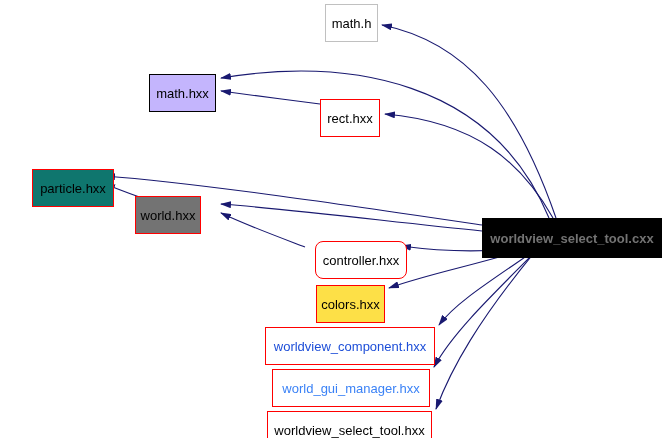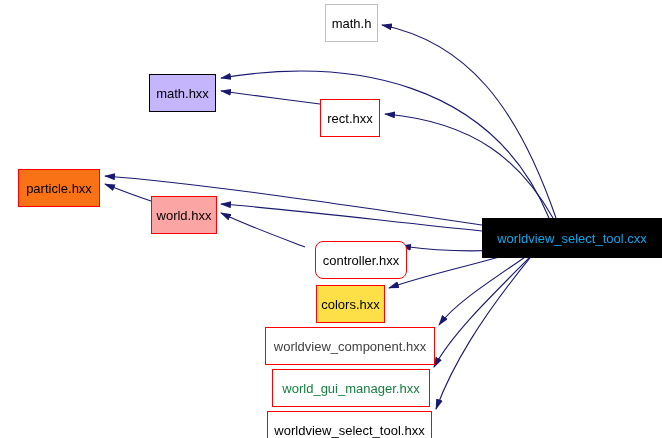--- a/index.html
+++ b/index.html
@@ -65,22 +65,22 @@
         <path d="M543,242 C477,321 451,369 436,409" class="edge" stroke="#191970" marker-end="url(#arrow)"></path>
         <path d="M320,104 C288,100 250,95 221,91" class="edge" stroke="#191970" marker-end="url(#arrow)"></path>
         <path d="M151,201 C136,196 120,190 105,184" class="edge" stroke="#191970" marker-end="url(#arrow)"></path>
         <path d="M305,247 C276,236 246,225 221,213" class="edge" stroke="#191970" marker-end="url(#arrow)"></path>
       </g>
   </svg>
   <div>
       <div class="node" style="left: 325px; top: 4px; width: 53px; height: 22px; border-color: rgb(192, 192, 192); background: rgb(255, 255, 255); color: rgb(0, 0, 0);">math.h</div>
       <div class="node" style="left: 149px; top: 74px; width: 67px; height: 21px; border-color: rgb(0, 0, 0); background: #c4b5fd; color: rgb(0, 0, 0);">math.hxx</div>
       <div class="node" style="left: 320px; top: 99px; width: 60px; height: 20px; border-color: rgb(255, 0, 0); background: rgb(255, 255, 255); color: rgb(0, 0, 0); text-align: right;">rect.hxx</div>
-      <div class="node" style="left: 18px; top: 169px; width: 82px; height: 20px; border-color: rgb(255, 0, 0); background: #f97316; color: rgb(0, 0, 0);">particle.hxx</div>
-      <div class="node" style="left: 151px; top: 196px; width: 66px; height: 22px; border-color: rgb(255, 0, 0); background: #fca5a5; color: rgb(0, 0, 0);">world.hxx</div>
+      <div class="node" style="left: 32px; top: 169px; width: 82px; height: 20px; border-color: rgb(255, 0, 0); background: #0f766e; color: rgb(0, 0, 0);">particle.hxx</div>
+      <div class="node" style="left: 135px; top: 196px; width: 66px; height: 22px; border-color: rgb(255, 0, 0); background: #737373; color: rgb(0, 0, 0);">world.hxx</div>
       <div class="node" style="left: 315px; top: 241px; width: 92px; height: 20px; border-color: rgb(255, 0, 0); background: rgb(255, 255, 255); color: rgb(0, 0, 0); border-radius: 8px;">controller.hxx</div>
       <div class="node" style="left: 316px; top: 285px; width: 69px; height: 20px; border-color: rgb(255, 0, 0); background: #fde047; color: rgb(0, 0, 0);">colors.hxx</div>
-      <div class="node" style="left: 265px; top: 327px; width: 170px; height: 20px; border-color: rgb(255, 0, 0); background: rgb(255, 255, 255); color: #404040;">worldview_component.hxx</div>
-      <div class="node" style="left: 272px; top: 369px; width: 158px; height: 20px; border-color: rgb(255, 0, 0); background: rgb(255, 255, 255); color: #15803d;">world_gui_manager.hxx</div>
+      <div class="node" style="left: 265px; top: 327px; width: 170px; height: 20px; border-color: rgb(255, 0, 0); background: rgb(255, 255, 255); color: #1d4ed8;">worldview_component.hxx</div>
+      <div class="node" style="left: 272px; top: 369px; width: 158px; height: 20px; border-color: rgb(255, 0, 0); background: rgb(255, 255, 255); color: #3b82f6;">world_gui_manager.hxx</div>
       <div class="node" style="left: 267px; top: 411px; width: 165px; height: 36px; border-color: rgb(255, 0, 0); background: rgb(255, 255, 255); color: rgb(0, 0, 0);">worldview_select_tool.hxx</div>
-      <div class="node" style="left: 482px; top: 218px; width: 180px; height: 40px; border-color: rgb(0, 0, 0); background: rgb(0, 0, 0); color: #0ea5e9;">worldview_select_tool.cxx</div>
+      <div class="node" style="left: 482px; top: 218px; width: 180px; height: 40px; border-color: rgb(0, 0, 0); background: rgb(0, 0, 0); color: #737373; font-weight: bold;">worldview_select_tool.cxx</div>
     </div>
 </div>
 
 </body></html>

